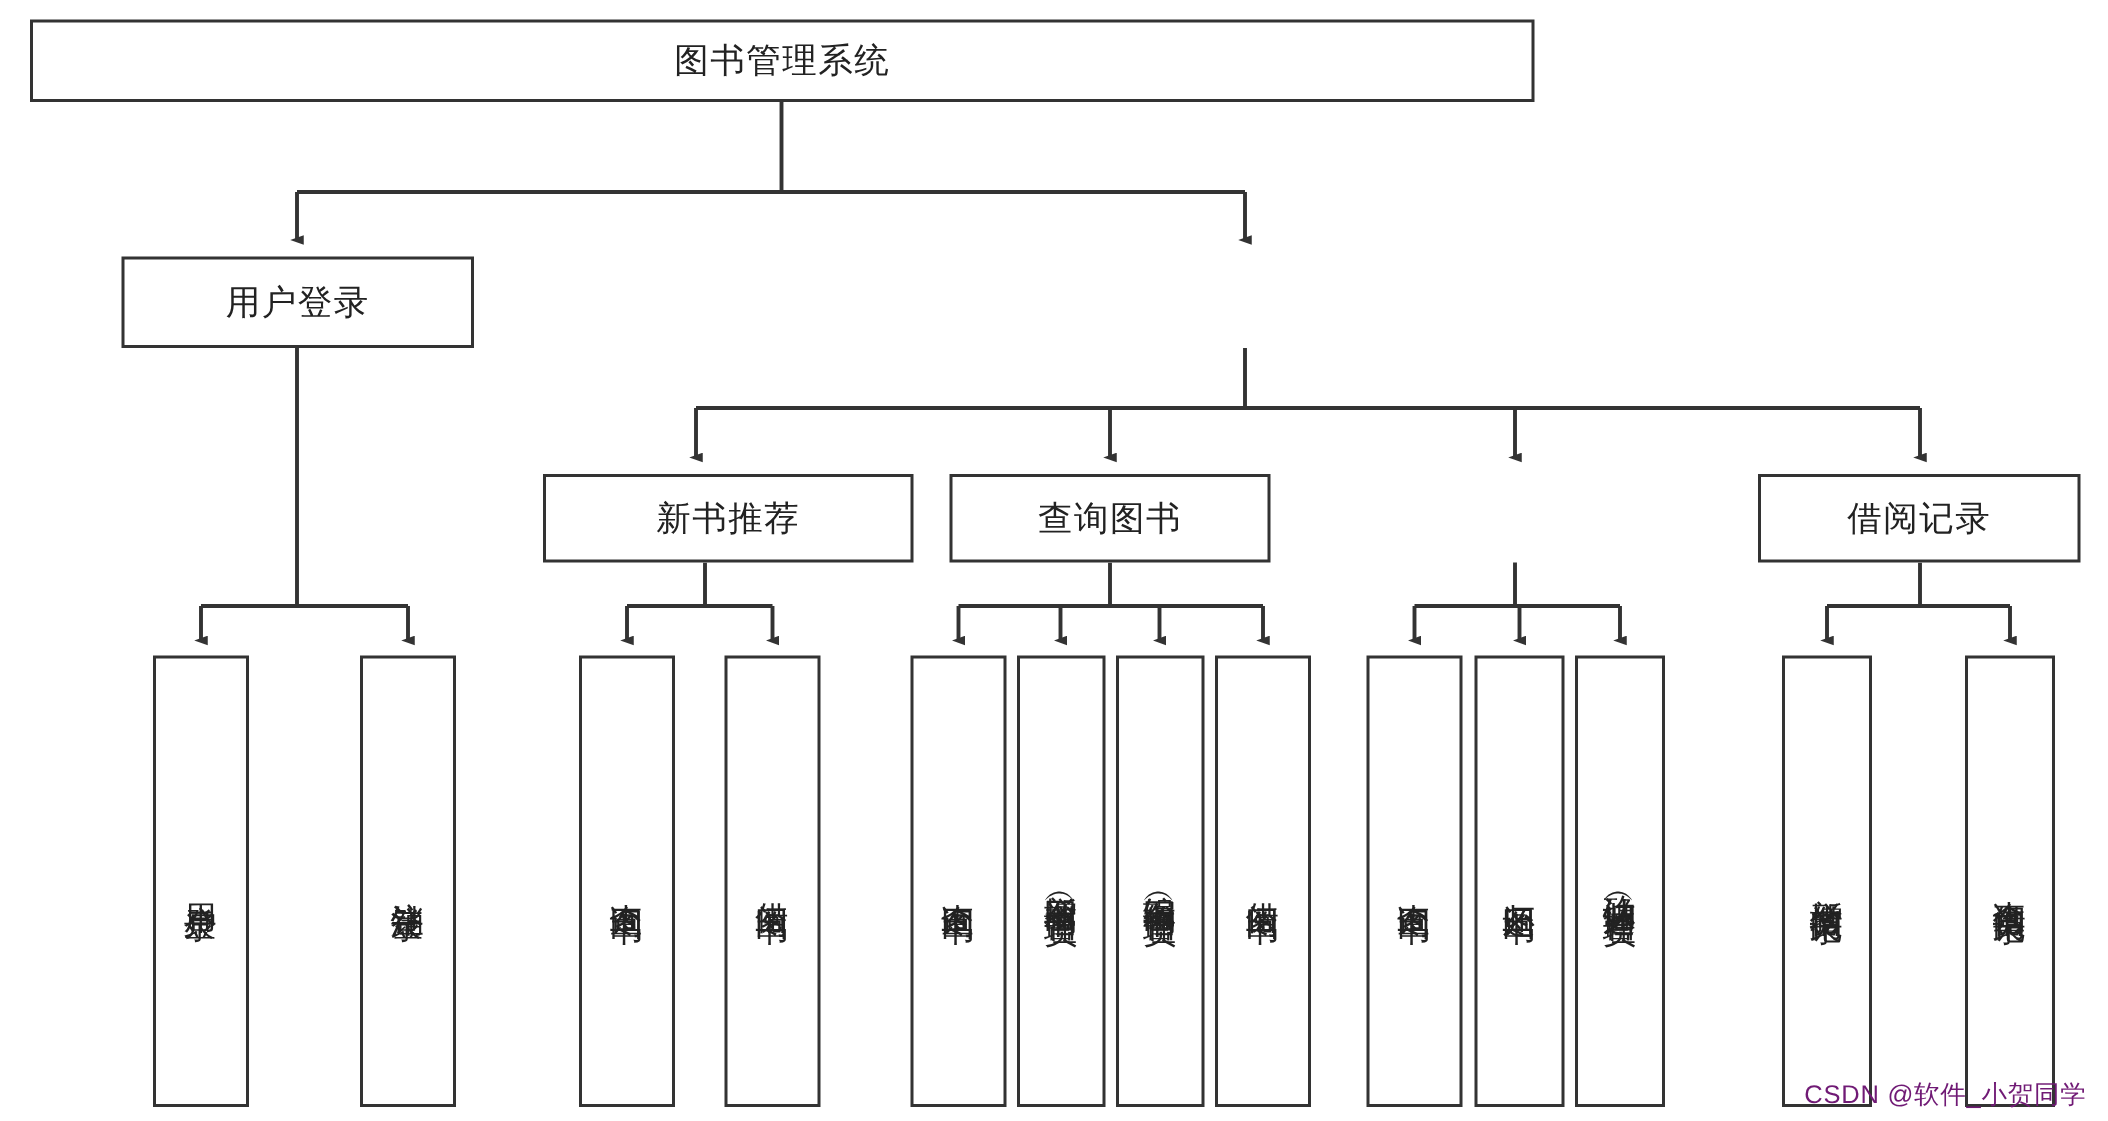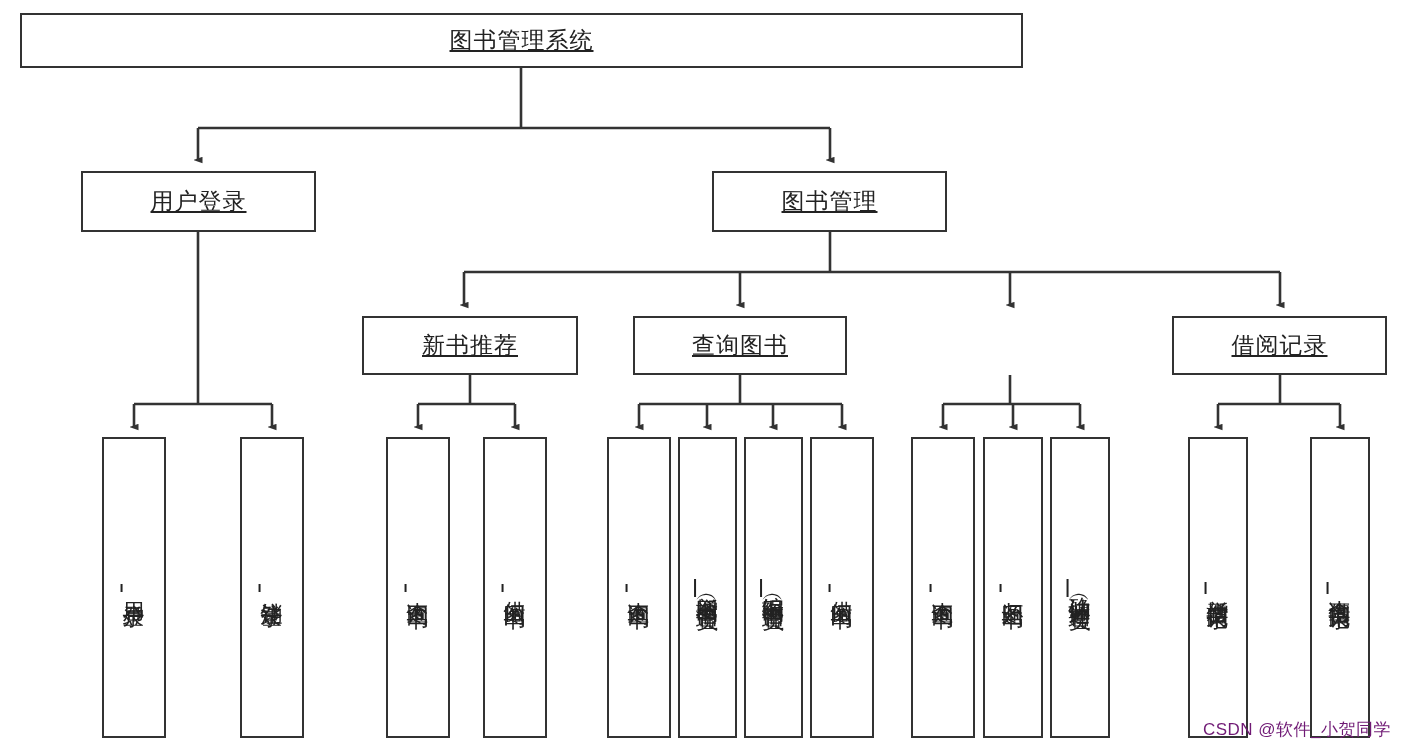--- a/index.html
+++ b/index.html
@@ -26,21 +26,20 @@
   }
   .node-box {
     position: absolute;
     box-sizing: border-box;
     border: 2.5px solid #333333;
     background: #ffffff;
     display: flex;
     align-items: center;
     justify-content: center;
     color: #222222;
-    text-decoration: underline;
   }
   .node-box.horizontal {
     font-size: 23px;
     letter-spacing: 1px;
   }
   .node-box.vertical {
     writing-mode: vertical-rl;
     text-orientation: upright;
     font-size: 22px;
     letter-spacing: 2px;
@@ -129,25 +128,22 @@
     </g>
   </svg>
 
   <div class="node-box horizontal" style="left: 20px; top: 13px; width: 1003px; height: 55px;">
     <span class="node-label">图书管理系统</span>
   </div>
 
   <div class="node-box horizontal" style="left: 81px; top: 171px; width: 235px; height: 61px;">
     <span class="node-label">用户登录</span>
   </div>
-  <div class="node-box horizontal" style="left: 712px; top: 171px; width: 235px; height: 61px;">
-    <span class="node-label">图书管理</span>
-  </div>
 
-  <div class="node-box horizontal" style="left: 362px; top: 316px; width: 216px; height: 59px;">
+  <div class="node-box horizontal" style="left: 362px; top: 316px; width: 247px; height: 59px;">
     <span class="node-label">新书推荐</span>
   </div>
   <div class="node-box horizontal" style="left: 633px; top: 316px; width: 214px; height: 59px;">
     <span class="node-label">查询图书</span>
   </div>
   <div class="node-box horizontal" style="left: 1172px; top: 316px; width: 215px; height: 59px;">
     <span class="node-label">借阅记录</span>
   </div>
 
   <div class="node-box vertical" style="left: 102px; top: 437px; width: 64px; height: 301px;">

